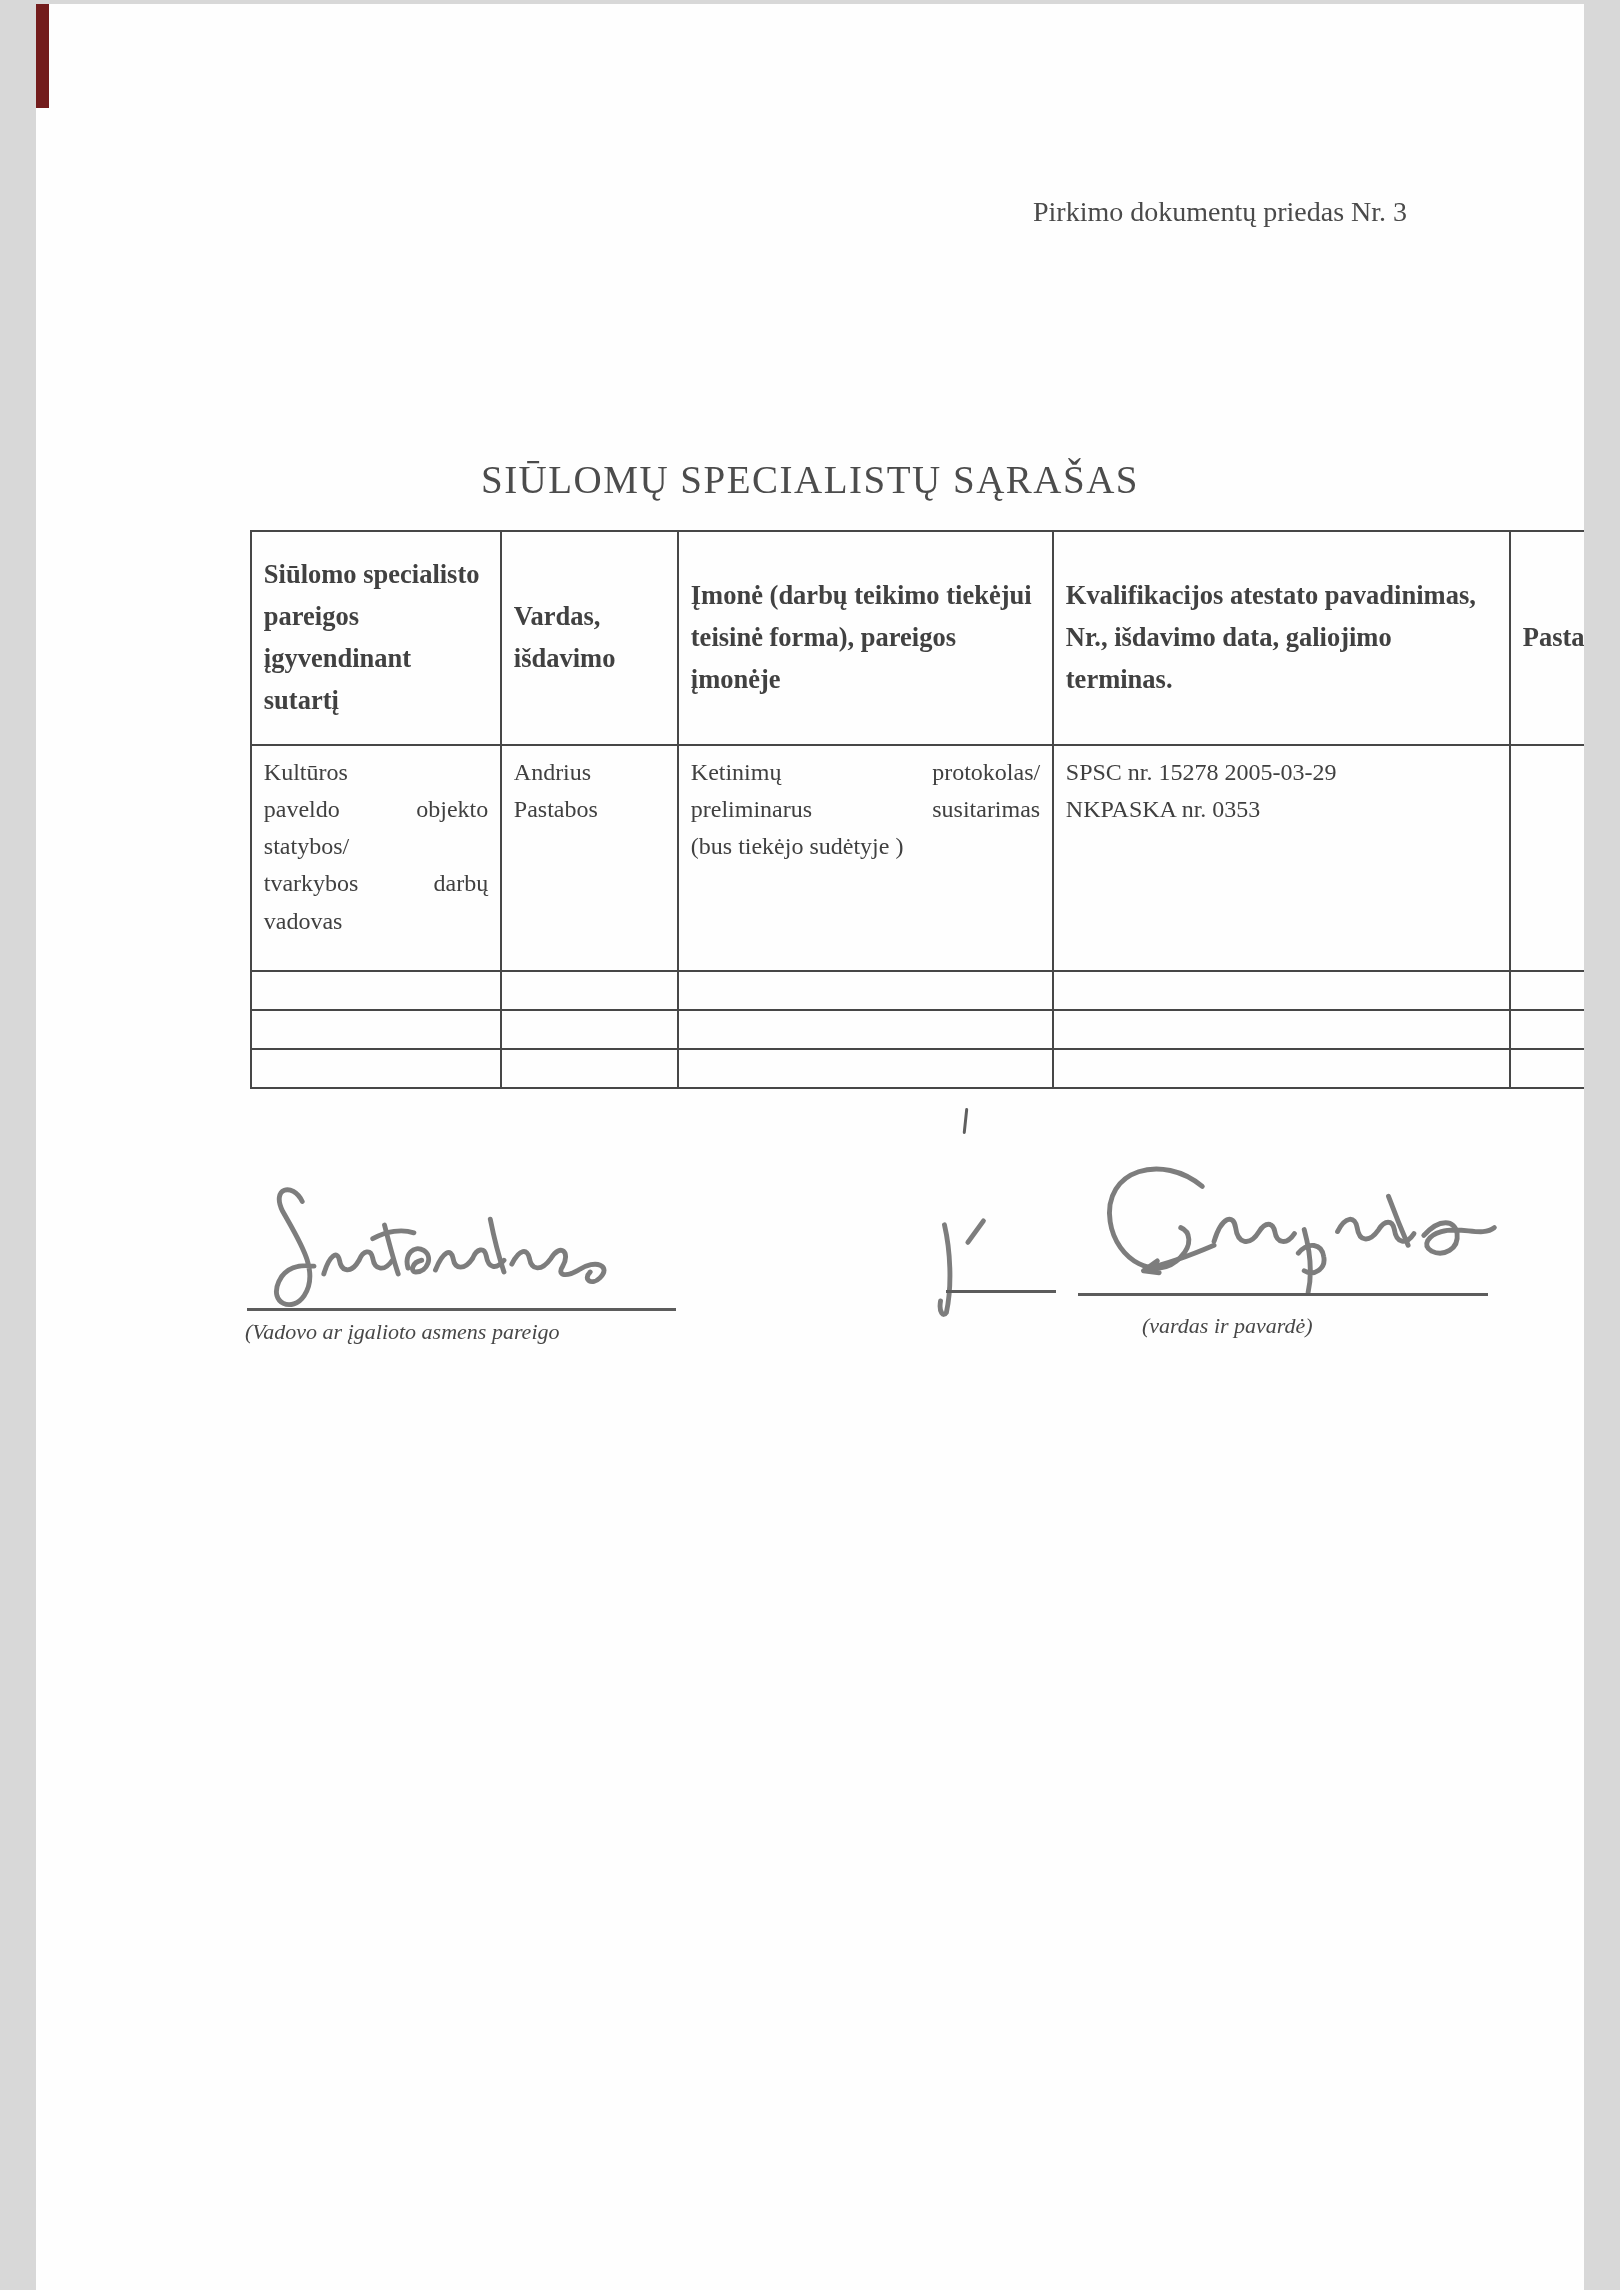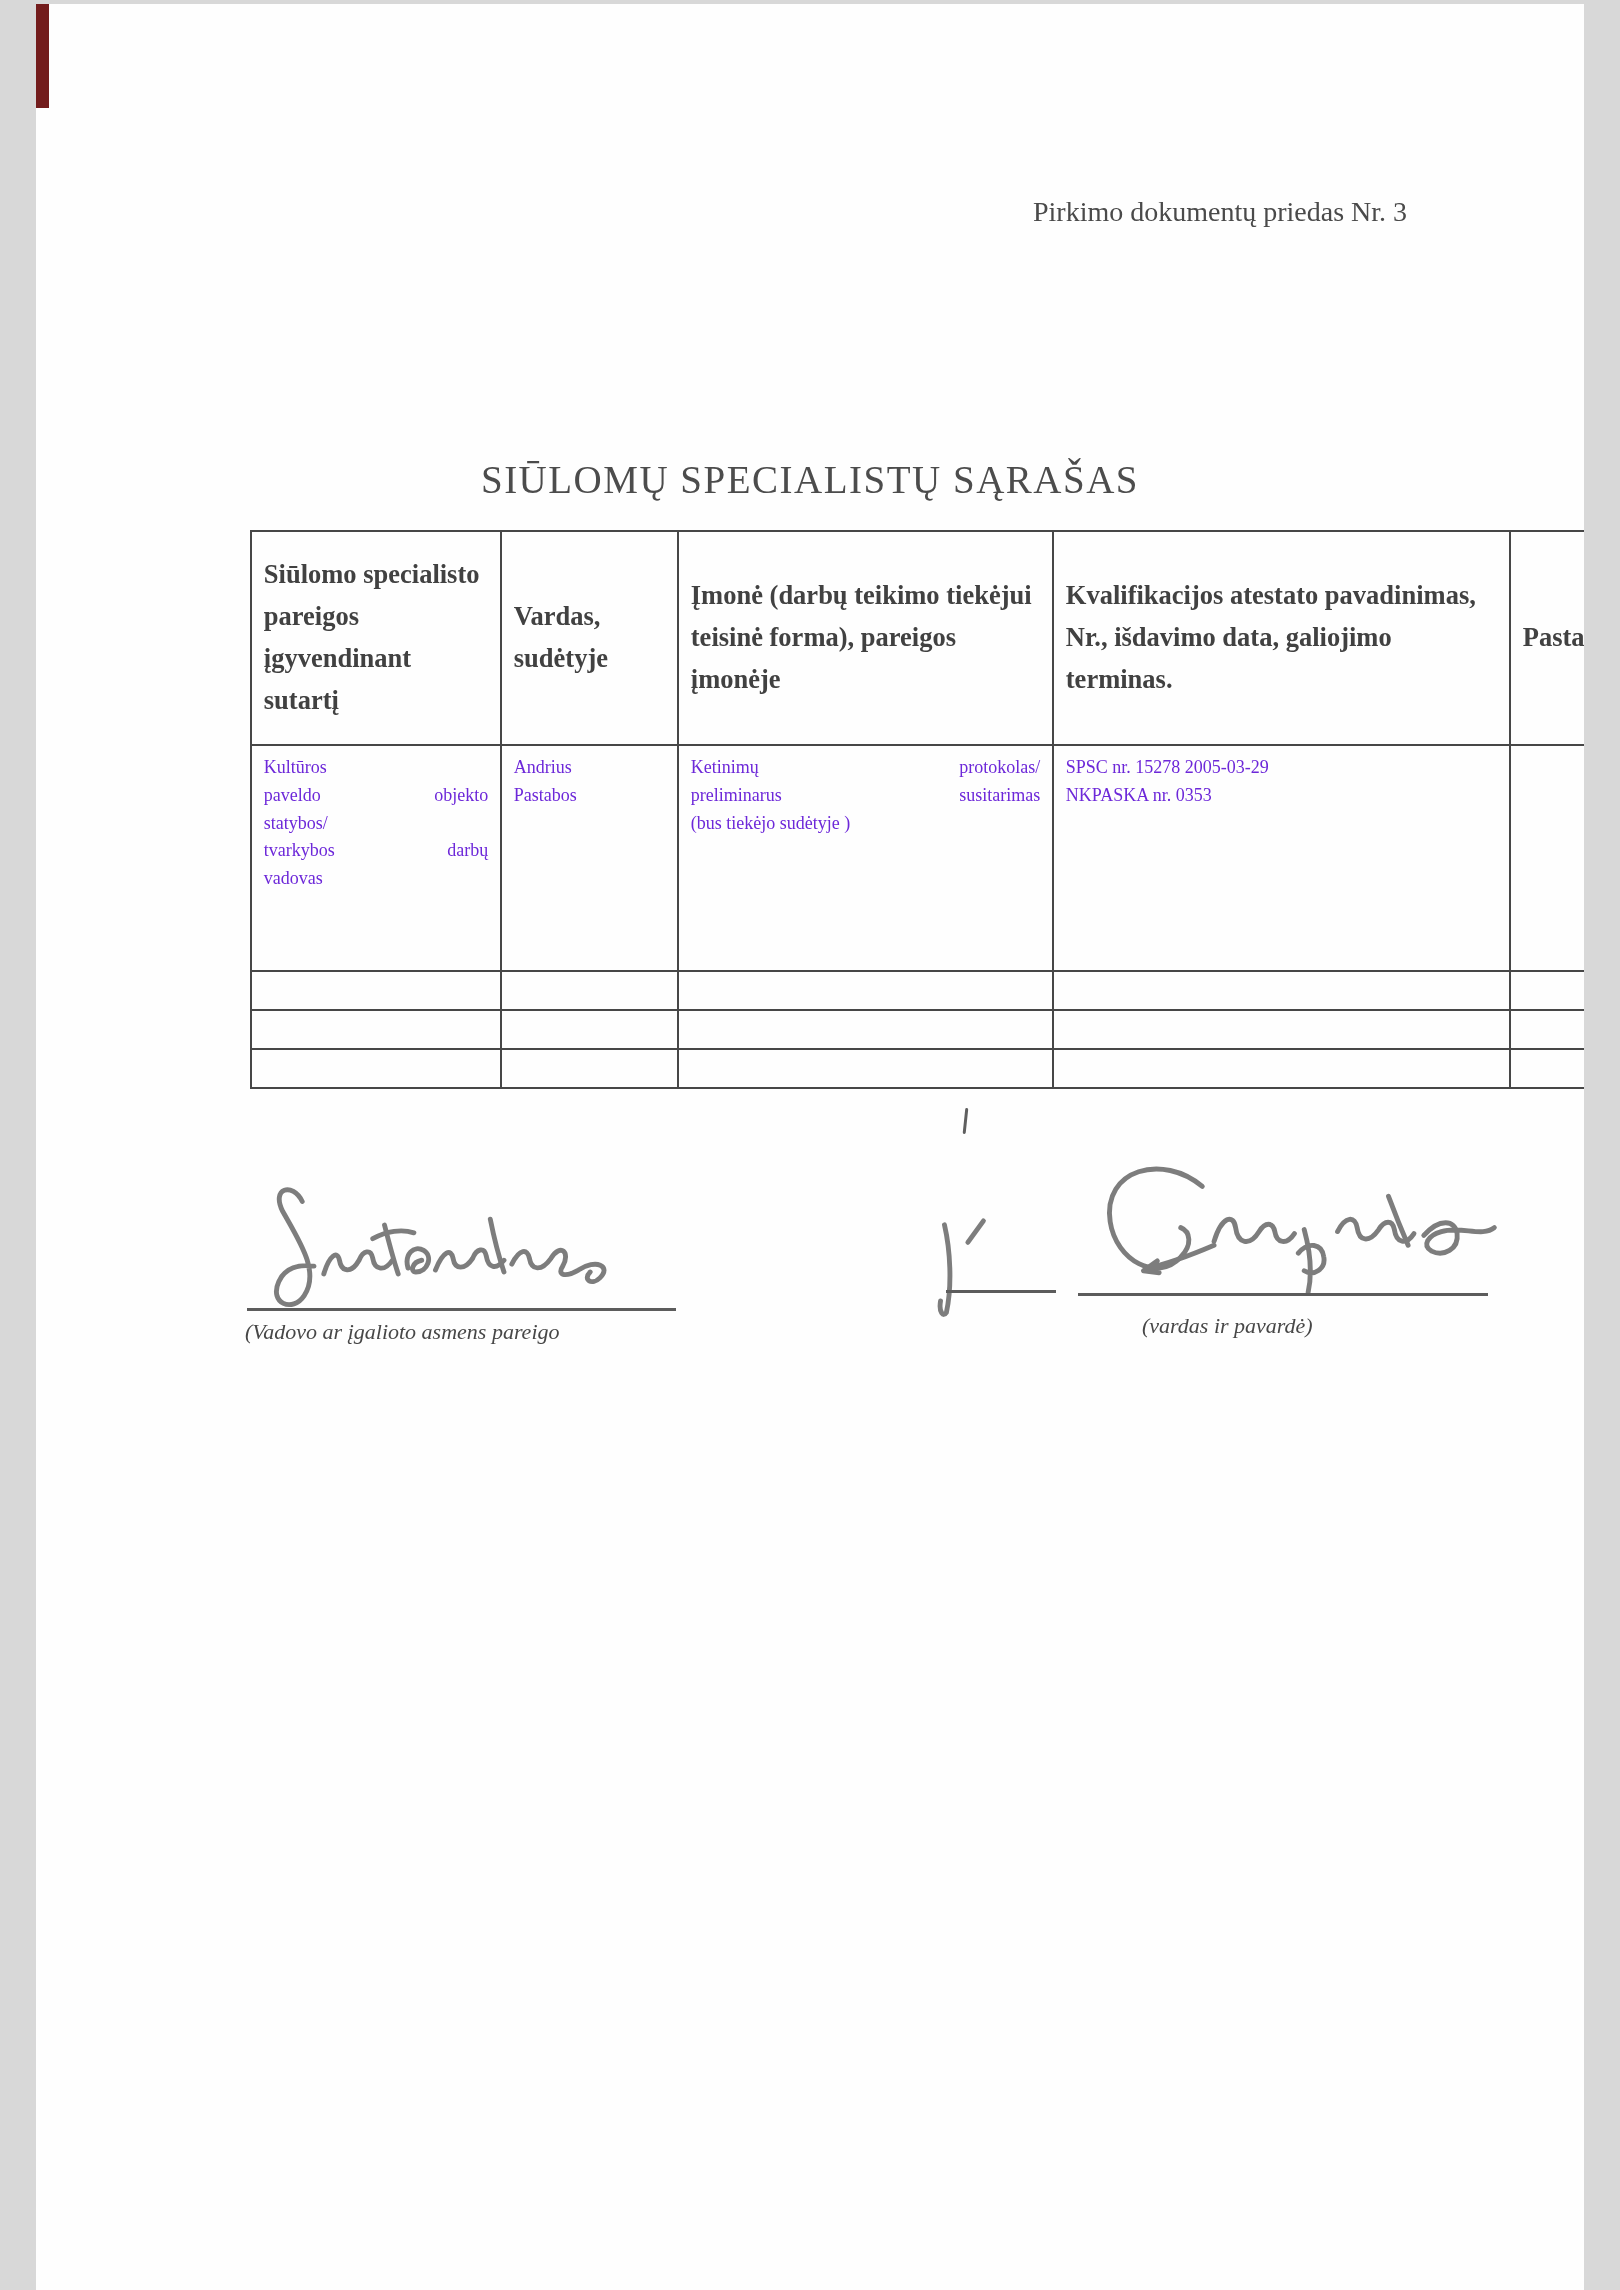--- a/index.html
+++ b/index.html
@@ -35,22 +35,22 @@
   }
   table.spec th{
     font-size:26.5px;font-weight:bold;text-align:left;
     vertical-align:middle;padding:7.8px 11.8px;line-height:1.58;color:#414141;
   }
   th.pad-r{padding-right:69px;}
   tr.hdr{height:214px;}
   tr.datarow{height:226px;}
   tr.empty{height:39px;}
   tr.datarow td{
-    font-size:18px;vertical-align:top;
-    padding:7.8px 11.8px;line-height:1.55;color:#6d28d9;
+    font-size:24px;vertical-align:top;
+    padding:7.8px 11.8px;line-height:1.55;color:#404040;
   }
   .jcell div{text-align:justify;text-align-last:justify;}
   .jcell div:last-child{text-align-last:left;}
   .footnote{
     position:absolute;top:1119px;left:201px;
     font-size:28px;white-space:nowrap;color:#474747;
   }
   .footnote .faded{
     color:#a3a3a3;filter:blur(0.7px);
   }
@@ -84,21 +84,21 @@
     <colgroup>
       <col style="width:250px">
         <col style="width:177px">
         <col style="width:375px">
         <col style="width:457px">
         <col style="width:139px">
     </colgroup>
     <tbody>
       <tr class="hdr">
         <th>Siūlomo specialisto pareigos įgyvendinant sutartį</th>
-        <th>Vardas, sudėtyje</th>
+        <th>Vardas, išdavimo</th>
         <th>Įmonė (darbų teikimo tiekėjui teisinė forma), pareigos įmonėje</th>
         <th class="pad-r">Kvalifikacijos atestato pavadinimas, Nr., išdavimo data, galiojimo terminas.</th>
         <th>Pastabos</th>
       </tr>
       <tr class="datarow">
         <td class="jcell">
           <div>Kultūros</div>
           <div>paveldo objekto</div>
           <div>statybos/</div>
           <div>tvarkybos darbų</div>

